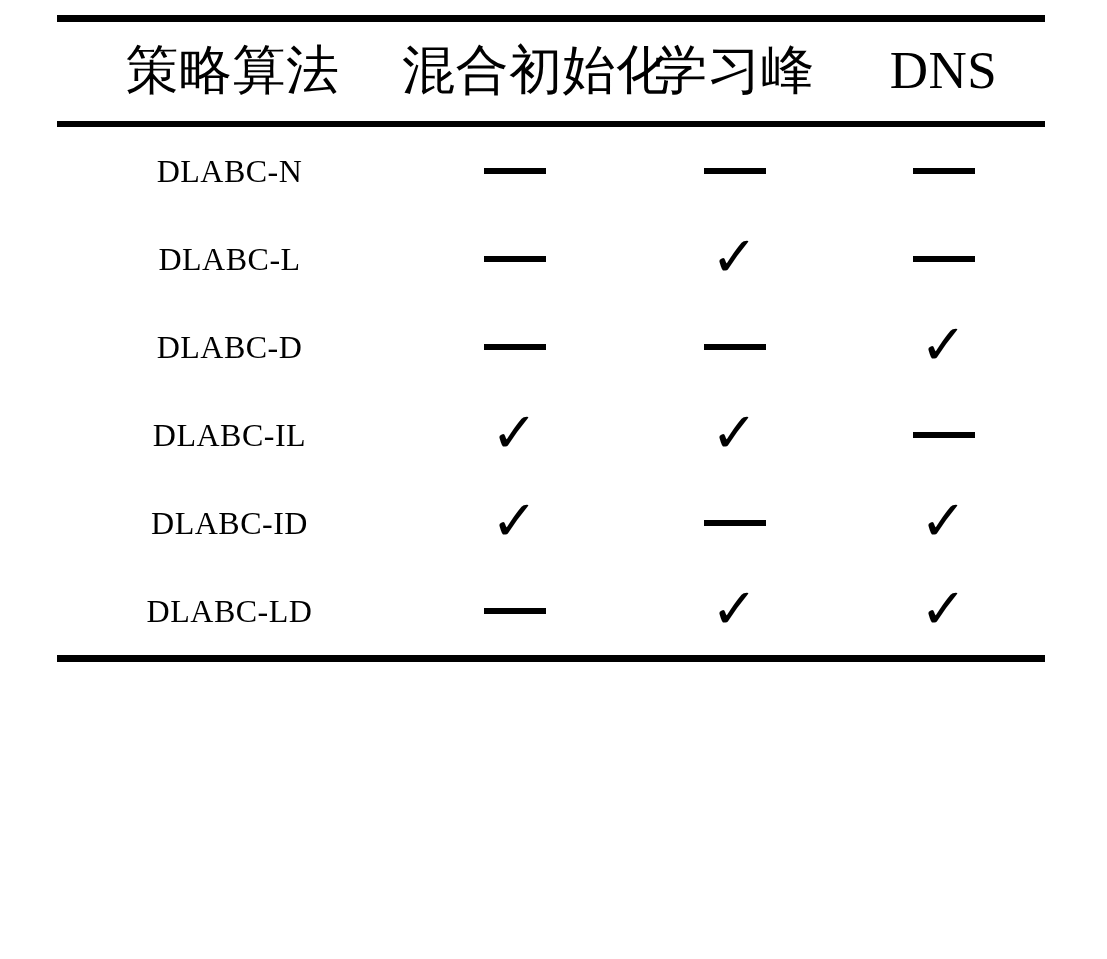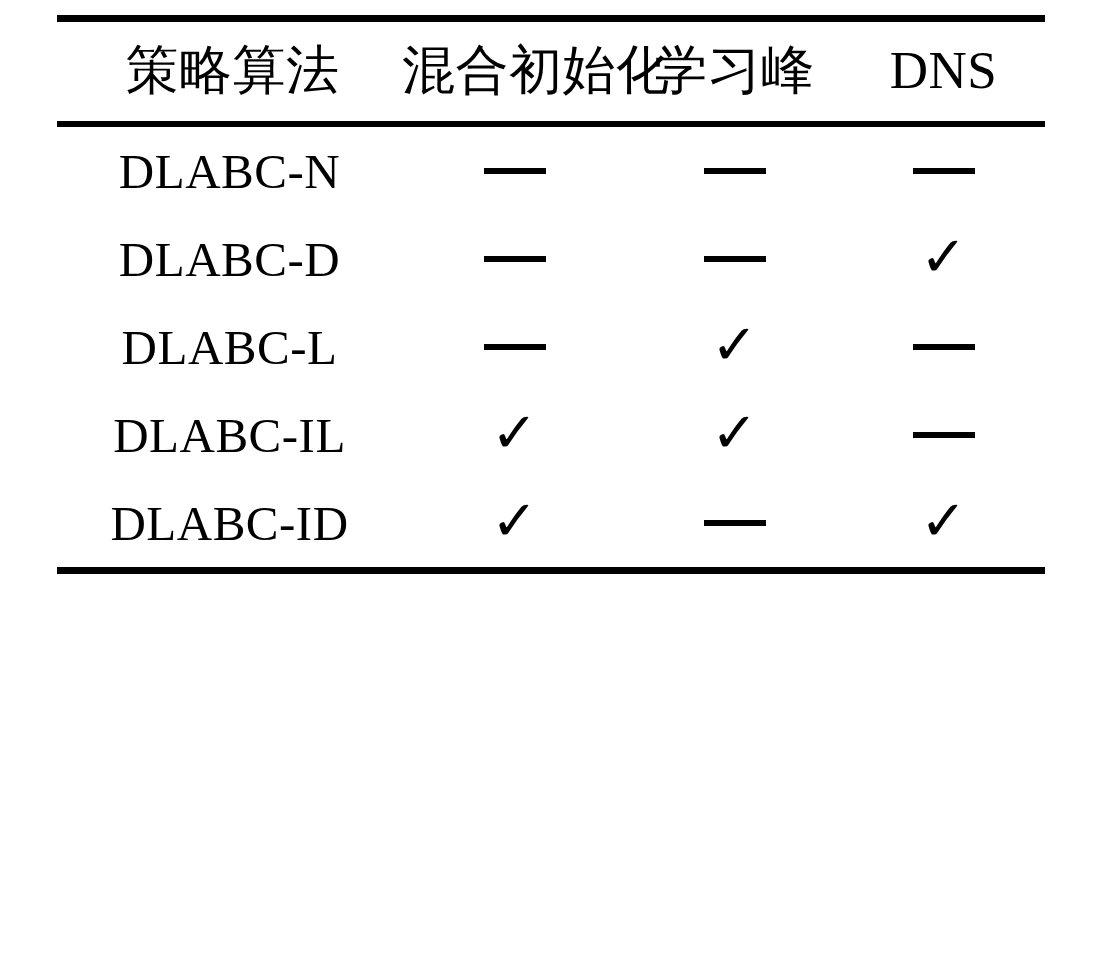--- a/index.html
+++ b/index.html
@@ -58,21 +58,21 @@
   tbody td {
     font-size: 47px;
     line-height: 1.0;
     text-align: center;
     vertical-align: middle;
     height: 88px;
     padding: 0;
     white-space: nowrap;
   }
   tbody td.algo {
-    font-size: 49px;
+    font-size: 32px;
     letter-spacing: 0.5px;
   }
 
   .mark-wrap {
     display: inline-flex;
     align-items: center;
     justify-content: center;
     width: 100%;
     height: 88px;
   }
@@ -134,62 +134,74 @@
               <span class="dash"></span>
             </span></td>
           <td><span class="mark-wrap">
               <span class="dash"></span>
             </span></td>
           <td><span class="mark-wrap">
               <span class="dash"></span>
             </span></td>
         </tr>
         <tr>
+          <td class="algo">DLABC-L</td>
+          <td><span class="mark-wrap">
+              <span class="dash"></span>
+            </span></td>
+          <td><span class="mark-wrap">
+              <span class="check">✓</span>
+            </span></td>
+          <td><span class="mark-wrap">
+              <span class="dash"></span>
+            </span></td>
+        </tr>
+        <tr>
           <td class="algo">DLABC-D</td>
           <td><span class="mark-wrap">
               <span class="dash"></span>
             </span></td>
           <td><span class="mark-wrap">
               <span class="dash"></span>
             </span></td>
           <td><span class="mark-wrap">
               <span class="check">✓</span>
             </span></td>
         </tr>
         <tr>
-          <td class="algo">DLABC-L</td>
-          <td><span class="mark-wrap">
-              <span class="dash"></span>
-            </span></td>
-          <td><span class="mark-wrap">
-              <span class="check">✓</span>
-            </span></td>
-          <td><span class="mark-wrap">
-              <span class="dash"></span>
-            </span></td>
-        </tr>
-        <tr>
           <td class="algo">DLABC-IL</td>
           <td><span class="mark-wrap">
               <span class="check">✓</span>
             </span></td>
           <td><span class="mark-wrap">
               <span class="check">✓</span>
             </span></td>
           <td><span class="mark-wrap">
               <span class="dash"></span>
             </span></td>
         </tr>
         <tr>
           <td class="algo">DLABC-ID</td>
           <td><span class="mark-wrap">
               <span class="check">✓</span>
             </span></td>
           <td><span class="mark-wrap">
               <span class="dash"></span>
+            </span></td>
+          <td><span class="mark-wrap">
+              <span class="check">✓</span>
+            </span></td>
+        </tr>
+        <tr>
+          <td class="algo">DLABC-LD</td>
+          <td><span class="mark-wrap">
+              <span class="dash"></span>
+            </span></td>
+          <td><span class="mark-wrap">
+              <span class="check">✓</span>
             </span></td>
           <td><span class="mark-wrap">
               <span class="check">✓</span>
             </span></td>
         </tr>
       </tbody>
   </table>
 
   <div class="rule rule-bottom"></div>
 

